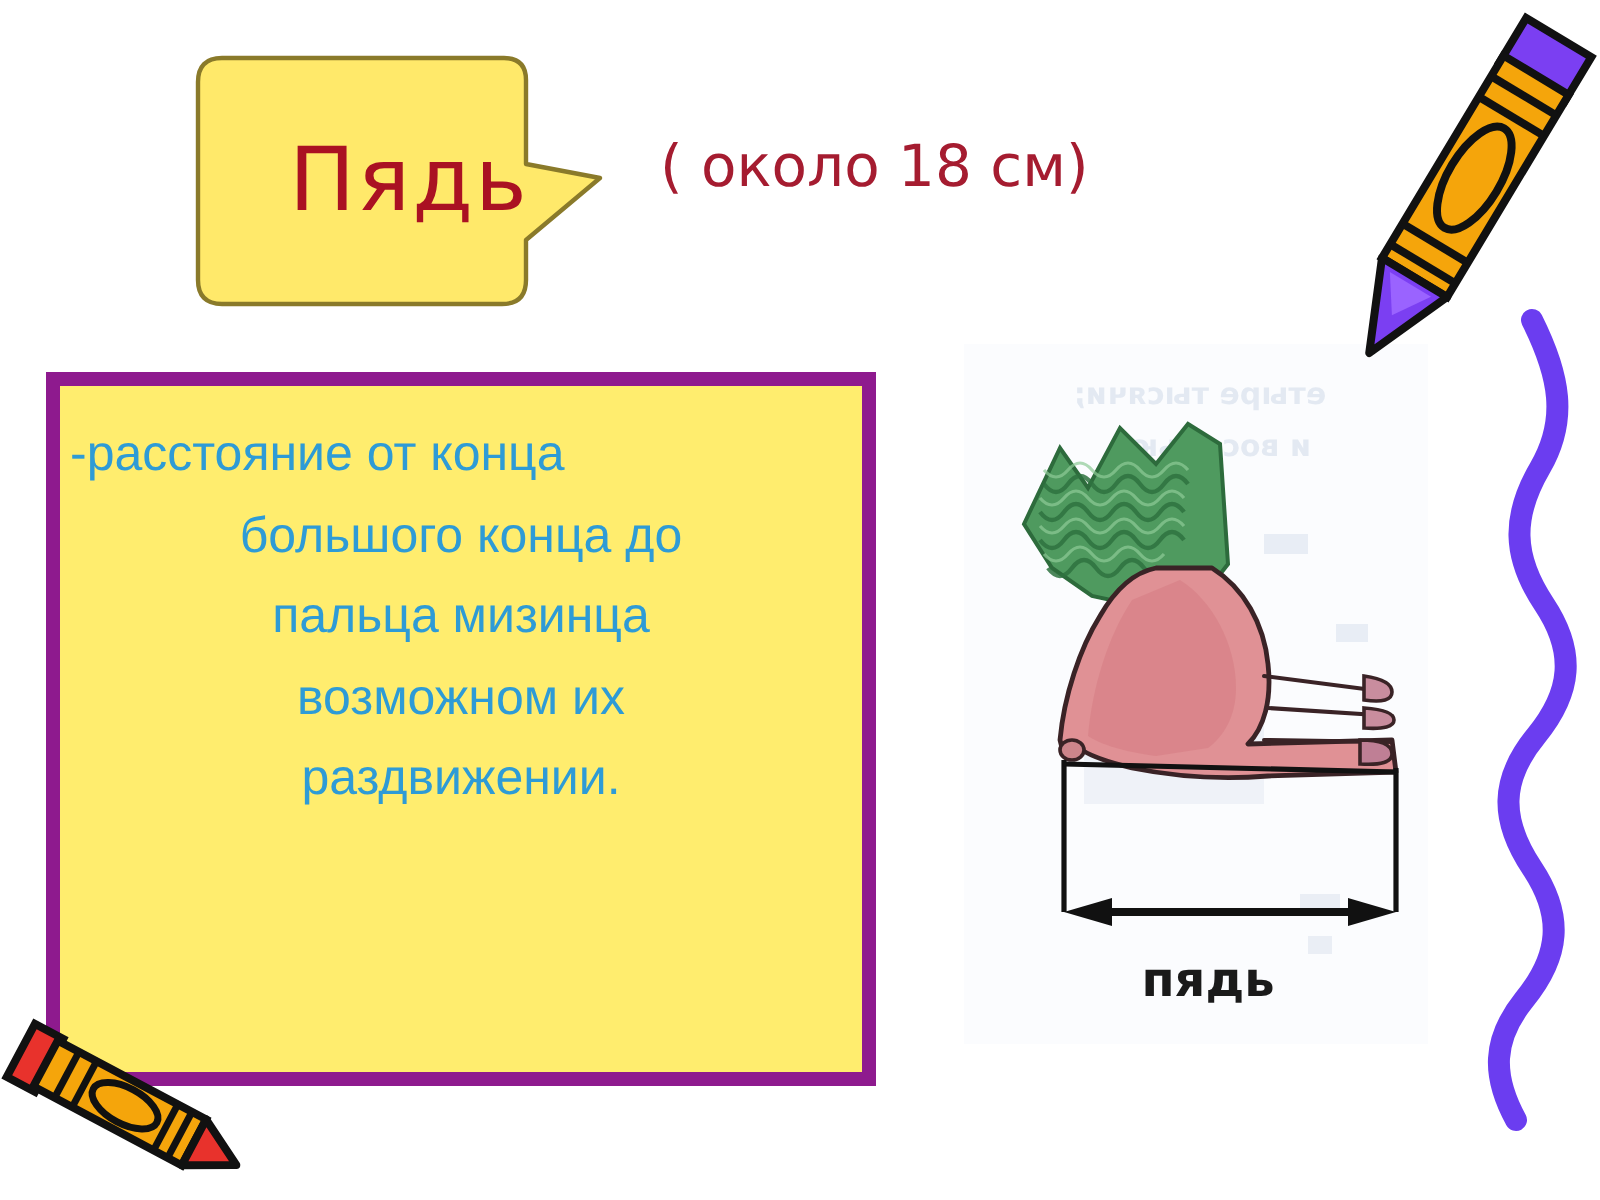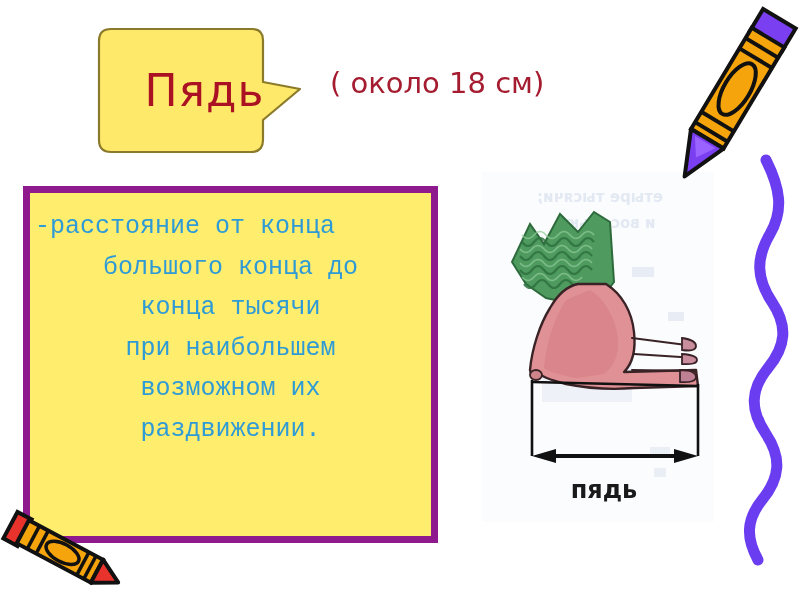--- a/index.html
+++ b/index.html
@@ -66,21 +66,21 @@
     border: 7px solid #8e1a8e;
     box-sizing: border-box;
     display: flex;
     flex-direction: column;
     align-items: center;
     justify-content: flex-start;
     padding-top: 14px;
     box-sizing: border-box;
   }
   #definition-box .line {
-    font-family: Liberation Mono, monospace;
+    font-family: Liberation Sans, sans-serif;
     font-size: 25px;
     color: #2e9bd6;
     text-align: center;
     line-height: 1.62;
     width: 100%;
     white-space: nowrap;
   }
   #definition-box .line.first { text-align: left; padding-left: 10px; }
 
   
@@ -142,22 +142,21 @@
                Q 2 2 14 2 Z" fill="#ffe96a" stroke="#8a7a2a" stroke-width="2.2" stroke-linejoin="round"></path>
     </svg>
     <div id="title-text">Пядь</div>
   </div>
 
   <div id="subtitle">( около 18 см)</div>
 
   <div id="definition-box">
     <div class="line first">-расстояние от конца</div>
     <div class="line">большого конца до</div>
-    <div class="line">конца тысячи</div>
-    <div class="line">при наибольшем</div>
+    <div class="line">пальца мизинца</div>
     <div class="line">возможном их</div>
     <div class="line">раздвижении.</div>
   </div>
 
   <div id="illustration">
     <svg viewBox="0 0 232 350">
       <rect x="0" y="0" width="232" height="350" fill="#fbfcfe"></rect>
 
       <g opacity="0.42">
         <text x="118" y="30" font-family="DejaVu Sans, sans-serif" font-size="15" font-weight="bold" fill="#c3d0e2" text-anchor="middle" transform="scale(-1,1) translate(-236,0)">етыре тысячи;</text>

